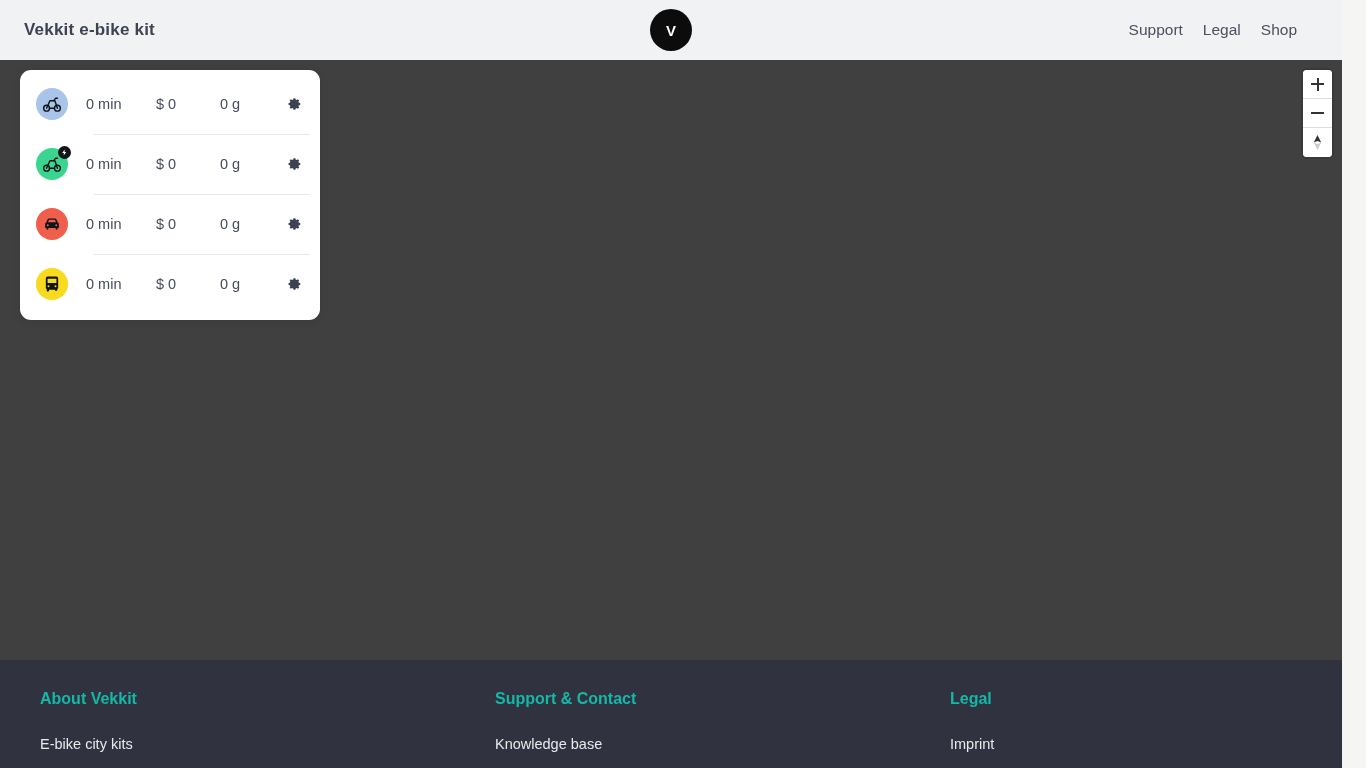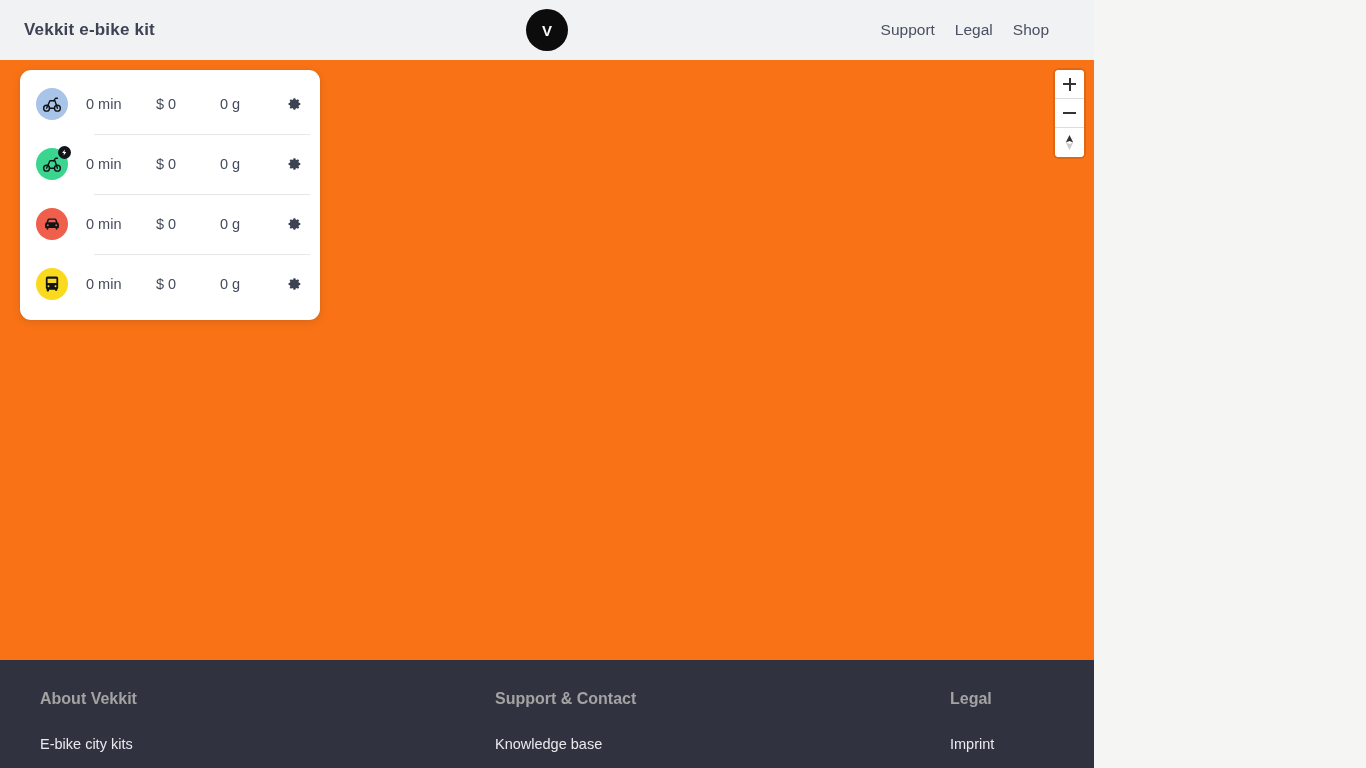--- a/index.html
+++ b/index.html
@@ -13,21 +13,21 @@
   body {
     font-family: "Liberation Sans", sans-serif;
     background: #f5f5f3;
     color: #3d4352;
     -webkit-font-smoothing: antialiased;
   }
 
   
   .app {
     position: relative;
-    width: 1094px;
+    width: 1342px;
     height: 768px;
     display: flex;
     flex-direction: column;
   }
 
   
   .header {
     position: relative;
     height: 60px;
     flex: 0 0 60px;
@@ -75,21 +75,21 @@
     font-size: 15.5px;
     color: #4a5061;
     text-decoration: none;
     white-space: nowrap;
   }
 
   
   .map-area {
     position: relative;
     flex: 1 1 auto;
-    background: #f97316;
+    background: #404040;
     overflow: hidden;
     padding-left: 23px;
   }
 
   
   .modes-card {
     position: absolute;
     left: 20px;
     top: 10px;
     width: 300px;
@@ -228,21 +228,21 @@
   }
 
   .footer-col {
     flex: 0 0 455px;
   }
   .footer-col:nth-child(2) { flex: 0 0 455px; }
 
   .footer-heading {
     font-size: 16px;
     font-weight: bold;
-    color: #a3a3a3;
+    color: #14b8a6;
     margin-bottom: 28px;
     white-space: nowrap;
   }
 
   .footer-link {
     display: block;
     font-size: 14.5px;
     color: #e9eaee;
     text-decoration: none;
     white-space: nowrap;

